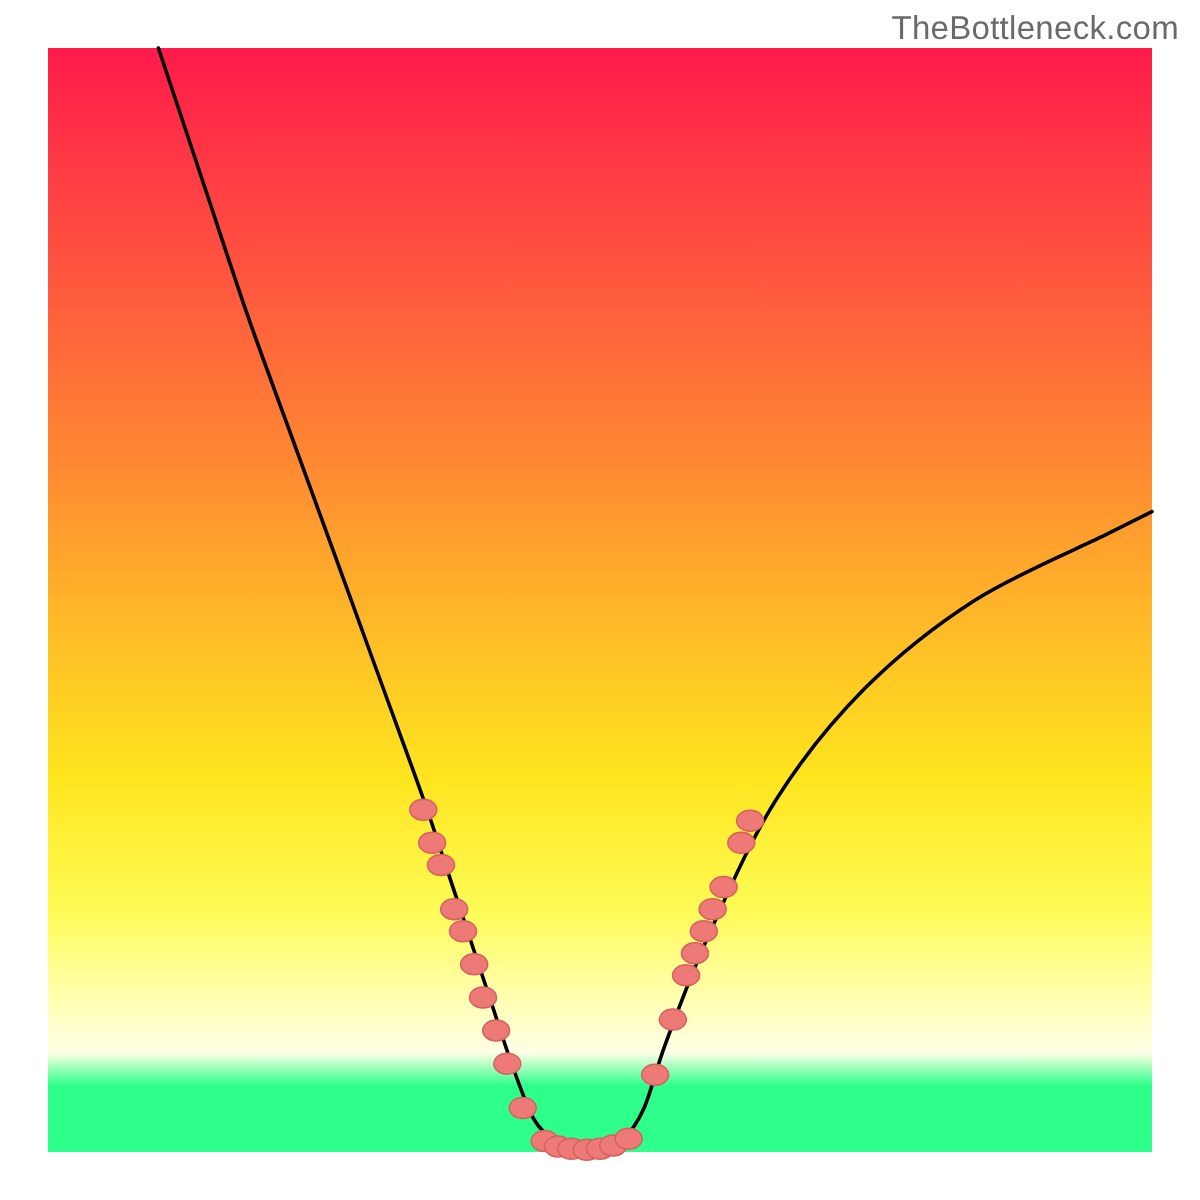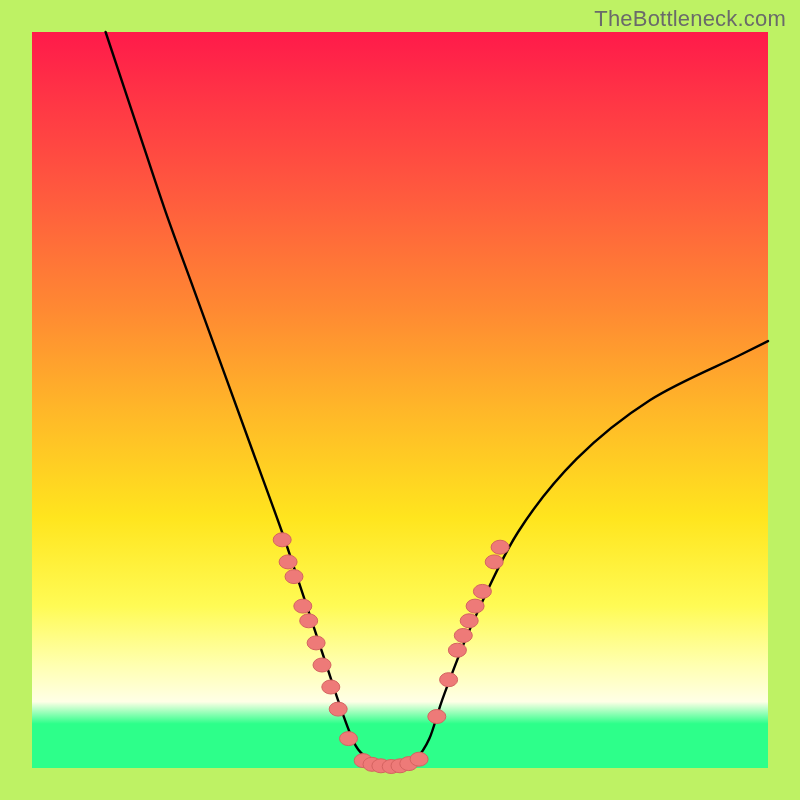--- a/index.html
+++ b/index.html
@@ -10,21 +10,21 @@
     background: #000;
     overflow: hidden;
     font-family: Arial, Helvetica, sans-serif;
   }
   .frame {
     position: absolute;
     left: 0;
     top: 0;
     width: 800px;
     height: 800px;
-    background: #bef264;
+    background: #ffffff;
   }
   .plot {
     position: absolute;
     left: 32px;
     top: 32px;
     width: 736px;
     height: 736px;
     
     background: linear-gradient(
       to bottom,

